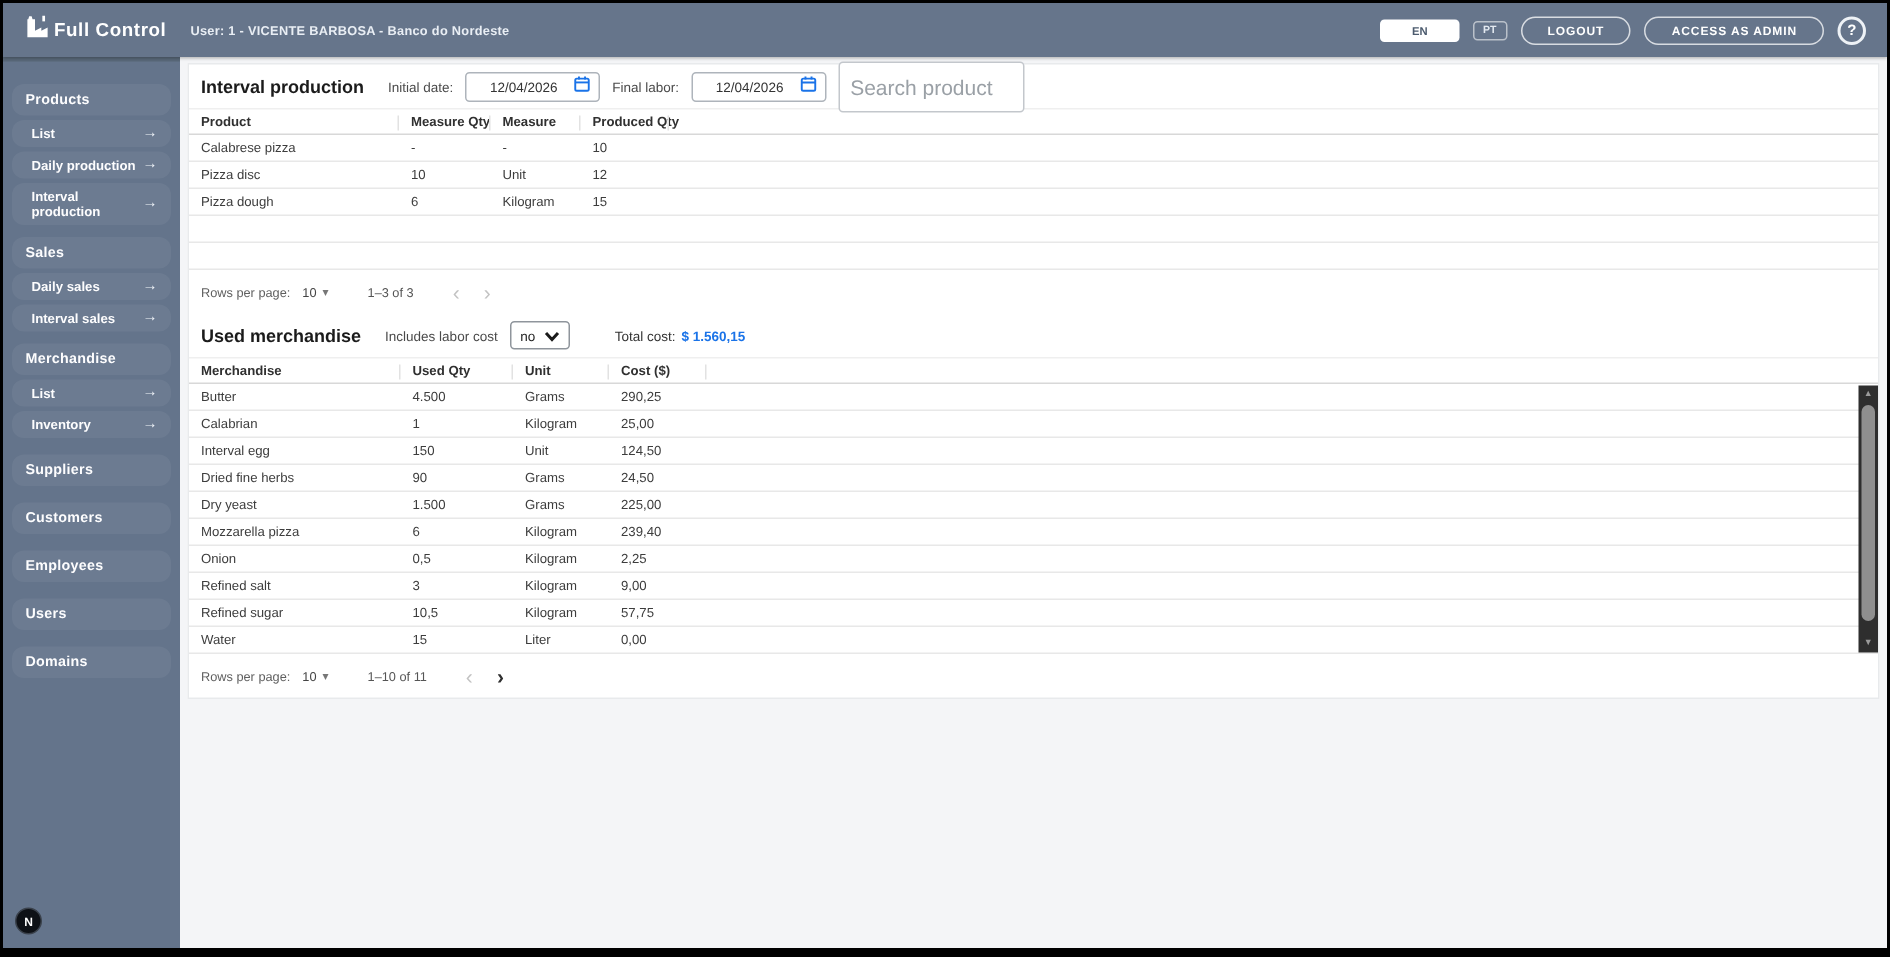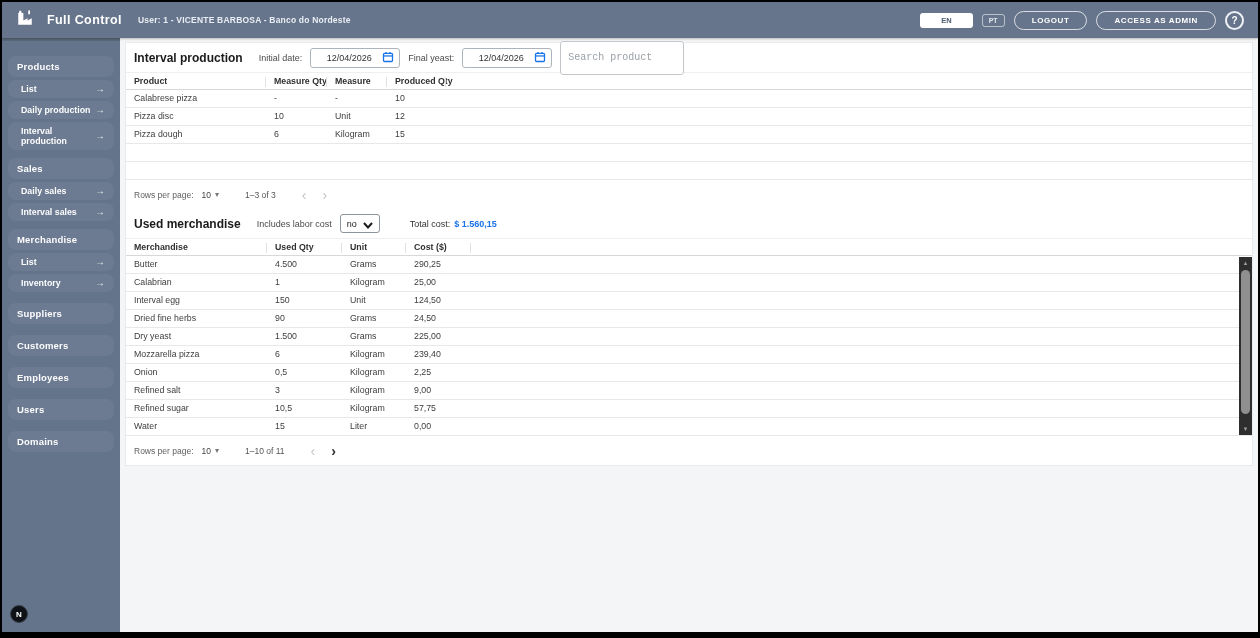--- a/index.html
+++ b/index.html
@@ -3,21 +3,21 @@
 <meta charset="utf-8">
 <style>
   html,body{margin:0;padding:0;width:1260px;height:638px;overflow:hidden;
     font-family:"Liberation Sans",sans-serif;background:#000;}
   *{box-sizing:border-box;}
   .frame{width:1260px;height:638px;border:2px solid #000;border-bottom:6px solid #000;
     display:flex;flex-direction:column;background:#f4f5f7;}
   
   .topbar{height:36px;flex:0 0 36px;background:#66758b;display:flex;align-items:center;
     padding:0 14px 0 12px;color:#fff;box-shadow:0 1px 2px rgba(0,0,0,.25);position:relative;z-index:5;}
-  .brand{display:flex;align-items:center;gap:11px;justify-content:flex-end;}
+  .brand{display:flex;align-items:center;justify-content:flex-end;}
   .app-title{font-size:12.5px;font-weight:700;letter-spacing:.4px;}
   .user-info{font-size:8.5px;font-weight:700;color:#e9eef4;margin-left:16px;letter-spacing:.2px;}
   .top-right{margin-left:auto;display:flex;align-items:center;gap:9px;}
   .lang-en{background:#fff;color:#4c5b6e;font-size:7.5px;font-weight:700;padding:3px 21px;
     border-radius:3px;cursor:pointer;}
   .lang-pt{border:1px solid rgba(255,255,255,.55);color:#e3e9f0;font-size:7px;font-weight:700;
     padding:2px 6px;border-radius:3px;cursor:pointer;}
   .pill{border:1px solid rgba(255,255,255,.75);border-radius:12px;padding:4px 17px;
     font-size:8px;font-weight:700;letter-spacing:.6px;cursor:pointer;white-space:nowrap;}
   .help-circle{width:19px;height:19px;border:2px solid #eef2f6;border-radius:50%;
@@ -40,21 +40,21 @@
   
   .main{flex:1;background:#f4f5f7;padding:4px 5px 0 5px;min-width:0;}
   .panel{background:#fff;border:1px solid #e8eaec;}
   .controls{height:29px;display:flex;align-items:center;padding:0 8px;gap:8px;}
   .sec-title{font-size:12px;font-weight:700;color:#1b1b1b;margin:0 8px 0 0;}
   .ctl-label{font-size:9px;color:#4a4a4a;}
   .datebox{width:90px;height:20px;border:1px solid #aeb4bb;border-radius:3px;display:flex;
     align-items:center;padding:0 5px;cursor:pointer;background:#fff;}
   .datebox .dval{flex:1;font-size:9px;color:#333;text-align:center;}
   .searchbox{width:124px;height:20px;border:1px solid #c3c7cc;border-radius:3px;
-    font-size:10px;padding:16px 7px;color:#333;outline:none;font-family:Liberation Mono, monospace;}
+    font-size:14px;padding:16px 7px;color:#333;outline:none;font-family:Liberation Sans, sans-serif;}
   .searchbox::placeholder{color:#9aa0a6;}
   .selectbox{min-width:40px;height:19px;border:1px solid #8f959c;border-radius:3px;display:flex;
     align-items:center;gap:6px;padding:0 6px;cursor:pointer;background:#fff;}
   .selectbox .sval{font-size:9px;color:#222;}
   .total-wrap{display:flex;gap:4px;margin-left:22px;align-items:center;}
   .total-label{font-size:9px;color:#333;}
   .total-value{font-size:9px;color:#1a73e8;font-weight:700;}
   
   .thead{display:flex;height:18px;border-top:1px solid #efefef;border-bottom:1px solid #d8d8d8;}
   .th{font-size:8.8px;font-weight:700;color:#303030;line-height:17px;padding-left:8px;
@@ -164,21 +164,21 @@
             <span class="dval">12/04/2026</span>
             <span>
               <svg width="12" height="12" viewBox="0 0 16 16" fill="none" stroke="#1a73e8" stroke-width="1.7">
                 <rect x="2" y="3.2" width="12" height="10.8" rx="1.4"></rect>
                 <line x1="2" y1="6.6" x2="14" y2="6.6"></line>
                 <line x1="5.3" y1="1.4" x2="5.3" y2="4"></line>
                 <line x1="10.7" y1="1.4" x2="10.7" y2="4"></line>
               </svg>
             </span>
           </div>
-          <span class="ctl-label">Final yeast:</span>
+          <span class="ctl-label">Final labor:</span>
           <div class="datebox">
             <span class="dval">12/04/2026</span>
             <span>
               <svg width="12" height="12" viewBox="0 0 16 16" fill="none" stroke="#1a73e8" stroke-width="1.7">
                 <rect x="2" y="3.2" width="12" height="10.8" rx="1.4"></rect>
                 <line x1="2" y1="6.6" x2="14" y2="6.6"></line>
                 <line x1="5.3" y1="1.4" x2="5.3" y2="4"></line>
                 <line x1="10.7" y1="1.4" x2="10.7" y2="4"></line>
               </svg>
             </span>

